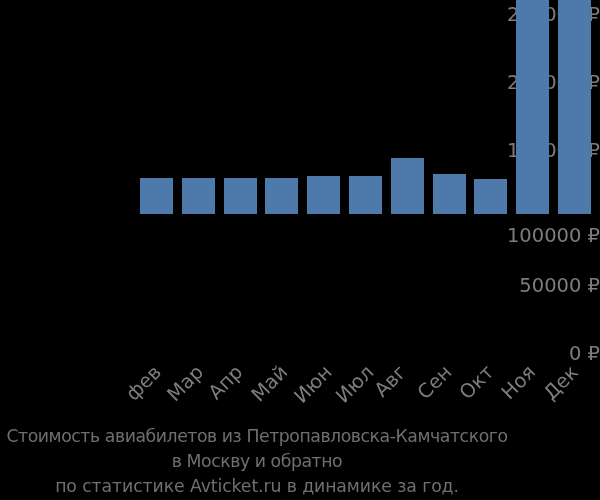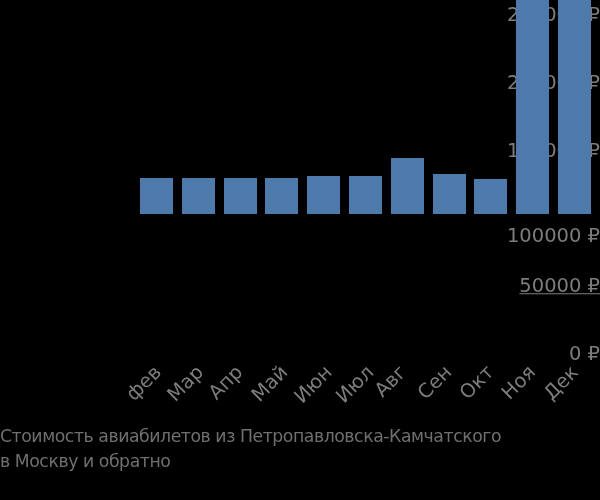--- a/index.html
+++ b/index.html
@@ -78,37 +78,38 @@
     transform: rotate(-45deg);
     text-align: right;
   }
 
   
   .caption {
     position: absolute;
     left: 0;
     top: 424px;
     width: 514px;
+    text-align: center;
     color: #6f6f6f;
     font-size: 17.3px;
     line-height: 25px;
     letter-spacing: -0.1px;
   }
   .caption .line1 { display: block; letter-spacing: -0.45px; }
   .caption .line2 { display: block; }
 </style>
 </head>
 <body>
 
 <div id="chart-root">
 
   <div class="plot-area">
     <div id="y-axis">
         <div class="y-tick-label" style="top: 354px;">0 ₽</div>
-        <div class="y-tick-label" style="top: 286.2px; text-decoration: underline;">50000 ₽</div>
+        <div class="y-tick-label" style="top: 286.2px;">50000 ₽</div>
         <div class="y-tick-label" style="top: 236px;">100000 ₽</div>
         <div class="y-tick-label" style="top: 150.6px;">150000 ₽</div>
         <div class="y-tick-label" style="top: 82.8px;">200000 ₽</div>
         <div class="y-tick-label" style="top: 15px;">250000 ₽</div>
       </div>
     <div class="bars-layer" id="bars-layer">
         <div class="bar" title="фев: 26500" style="left: 140px; width: 33px; height: 35.934px; background: rgb(78, 121, 171);"></div>
         <div class="bar" title="Мар: 26500" style="left: 181.8px; width: 33px; height: 35.934px; background: rgb(78, 121, 171);"></div>
         <div class="bar" title="Апр: 26200" style="left: 223.6px; width: 33px; height: 35.5272px; background: rgb(78, 121, 171);"></div>
         <div class="bar" title="Май: 26500" style="left: 265.4px; width: 33px; height: 35.934px; background: rgb(78, 121, 171);"></div>
@@ -131,15 +132,16 @@
       <div class="x-tick-label" style="left: 319.5px;">Июл</div>
       <div class="x-tick-label" style="left: 361.3px;">Авг</div>
       <div class="x-tick-label" style="left: 403.1px;">Сен</div>
       <div class="x-tick-label" style="left: 444.9px;">Окт</div>
       <div class="x-tick-label" style="left: 486.7px;">Ноя</div>
       <div class="x-tick-label" style="left: 528.5px;">Дек</div>
     </div>
 
   <div class="caption">
     <span class="line1">Стоимость авиабилетов из Петропавловска-Камчатского в Москву и обратно</span>
+    <span class="line2">по статистике Avticket.ru в динамике за год.</span>
   </div>
 
 </div>
 
 </body></html>

